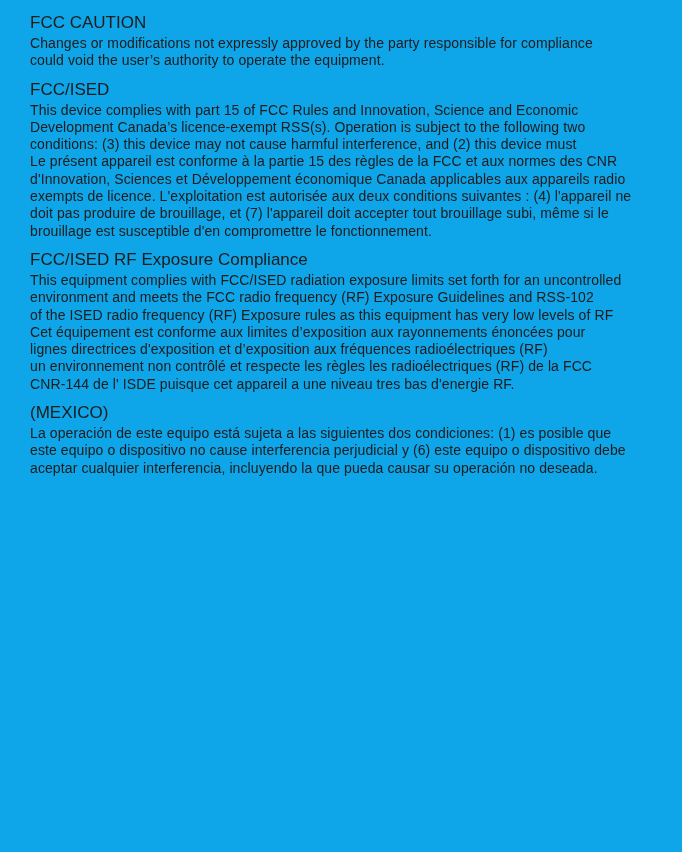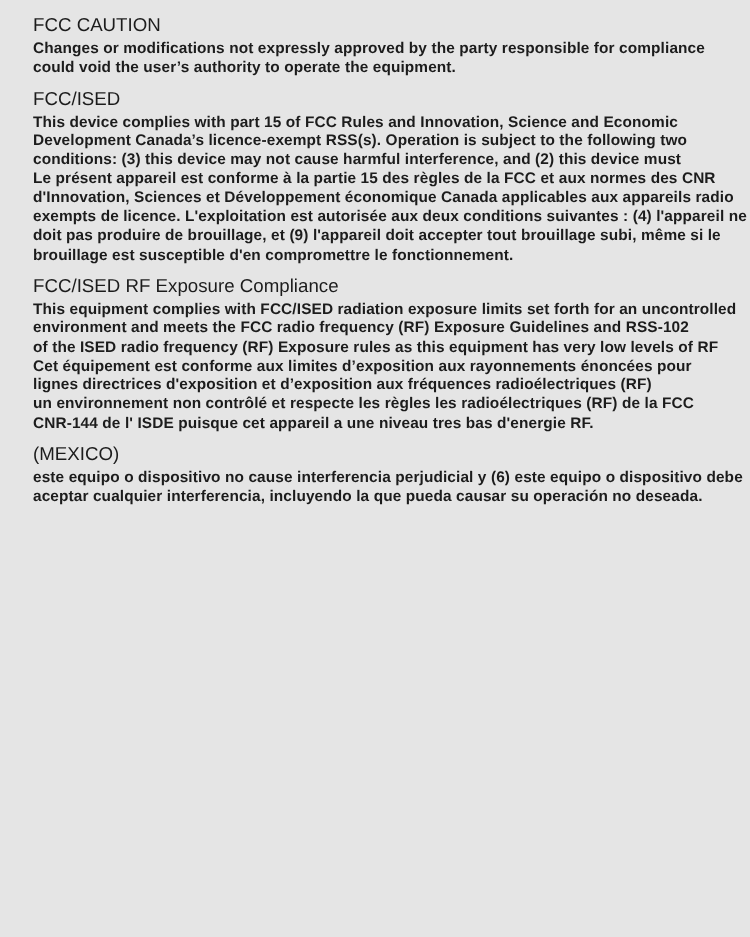--- a/index.html
+++ b/index.html
@@ -4,21 +4,21 @@
 <style>
   html, body {
     margin: 0;
     padding: 0;
     background: #ffffff;
   }
   .page {
     position: relative;
     width: 682px;
     height: 852px;
-    background: #e5e5e5;
+    background: #0ea5e9;
     box-sizing: border-box;
     padding: 13px 31px 0 30px;
     font-family: "Liberation Sans", sans-serif;
     color: #1c1c1c;
     overflow: hidden;
   }
   .section {
     margin: 0 0 10px 0;
   }
   .heading {
@@ -27,21 +27,20 @@
     font-weight: 400;
     margin: 0 0 2px 0;
     color: #1c1c1c;
   }
   .line {
     font-size: 14px;
     line-height: 17.3px;
     letter-spacing: 0.1px;
     white-space: nowrap;
     color: #1c1c1c;
-    font-weight: bold;
   }
 </style>
 </head>
 <body>
 
 <div class="page">
 
   <div class="section">
     <h2 class="heading">FCC CAUTION</h2>
     <div class="line">Changes or modifications not expressly approved by the party responsible for compliance</div>
@@ -49,34 +48,35 @@
   </div>
 
   <div class="section">
     <h2 class="heading">FCC/ISED</h2>
     <div class="line">This device complies with part 15 of FCC Rules and Innovation, Science and Economic</div>
     <div class="line">Development Canada’s licence-exempt RSS(s). Operation is subject to the following two</div>
     <div class="line">conditions: (3) this device may not cause harmful interference, and (2) this device must</div>
     <div class="line">Le présent appareil est conforme à la partie 15 des règles de la FCC et aux normes des CNR</div>
     <div class="line">d'Innovation, Sciences et Développement économique Canada applicables aux appareils radio</div>
     <div class="line">exempts de licence. L'exploitation est autorisée aux deux conditions suivantes : (4) l'appareil ne</div>
-    <div class="line">doit pas produire de brouillage, et (9) l'appareil doit accepter tout brouillage subi, même si le</div>
+    <div class="line">doit pas produire de brouillage, et (7) l'appareil doit accepter tout brouillage subi, même si le</div>
     <div class="line">brouillage est susceptible d'en compromettre le fonctionnement.</div>
   </div>
 
   <div class="section">
     <h2 class="heading">FCC/ISED RF Exposure Compliance</h2>
     <div class="line">This equipment complies with FCC/ISED radiation exposure limits set forth for an uncontrolled</div>
     <div class="line">environment and meets the FCC radio frequency (RF) Exposure Guidelines and RSS-102</div>
     <div class="line">of the ISED radio frequency (RF) Exposure rules as this equipment has very low levels of RF</div>
     <div class="line">Cet équipement est conforme aux limites d’exposition aux rayonnements énoncées pour</div>
     <div class="line">lignes directrices d'exposition et d’exposition aux fréquences radioélectriques (RF)</div>
     <div class="line">un environnement non contrôlé et respecte les règles les radioélectriques (RF) de la FCC</div>
     <div class="line">CNR-144 de l' ISDE puisque cet appareil a une niveau tres bas d'energie RF.</div>
   </div>
 
   <div class="section">
     <h2 class="heading">(MEXICO)</h2>
+    <div class="line">La operación de este equipo está sujeta a las siguientes dos condiciones: (1) es posible que</div>
     <div class="line">este equipo o dispositivo no cause interferencia perjudicial y (6) este equipo o dispositivo debe</div>
     <div class="line">aceptar cualquier interferencia, incluyendo la que pueda causar su operación no deseada.</div>
   </div>
 
 </div>
 
 </body></html>

